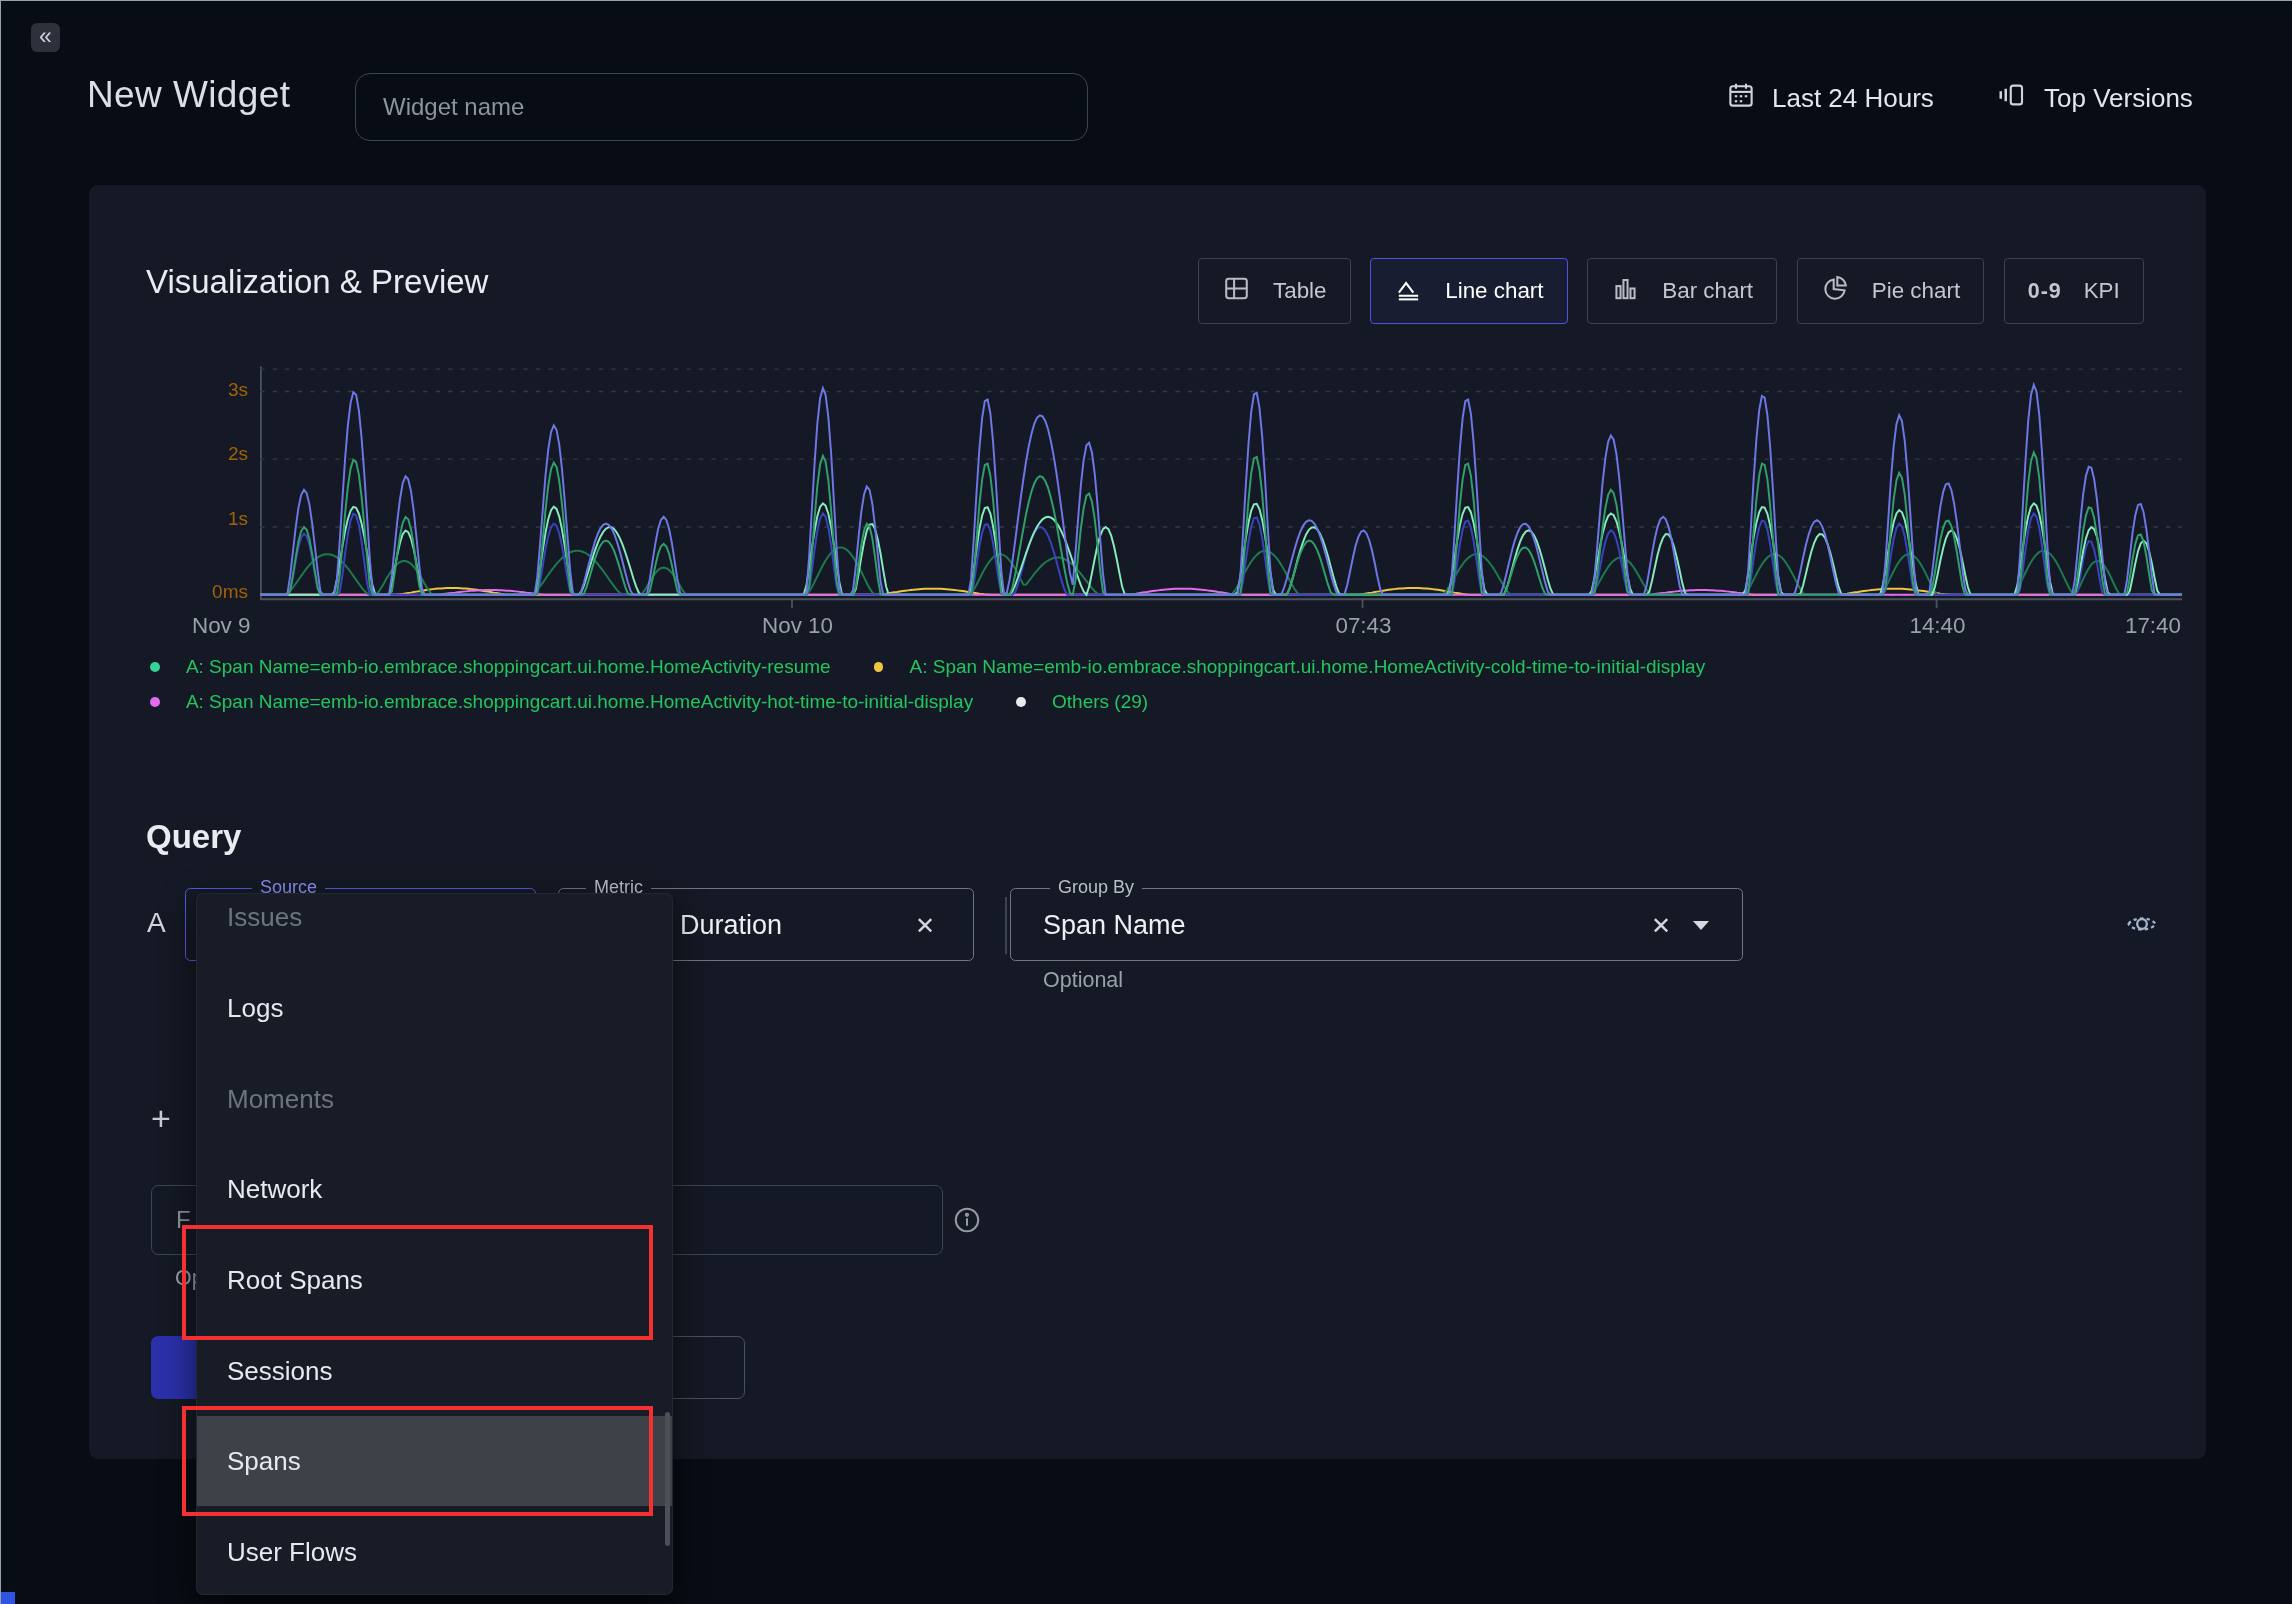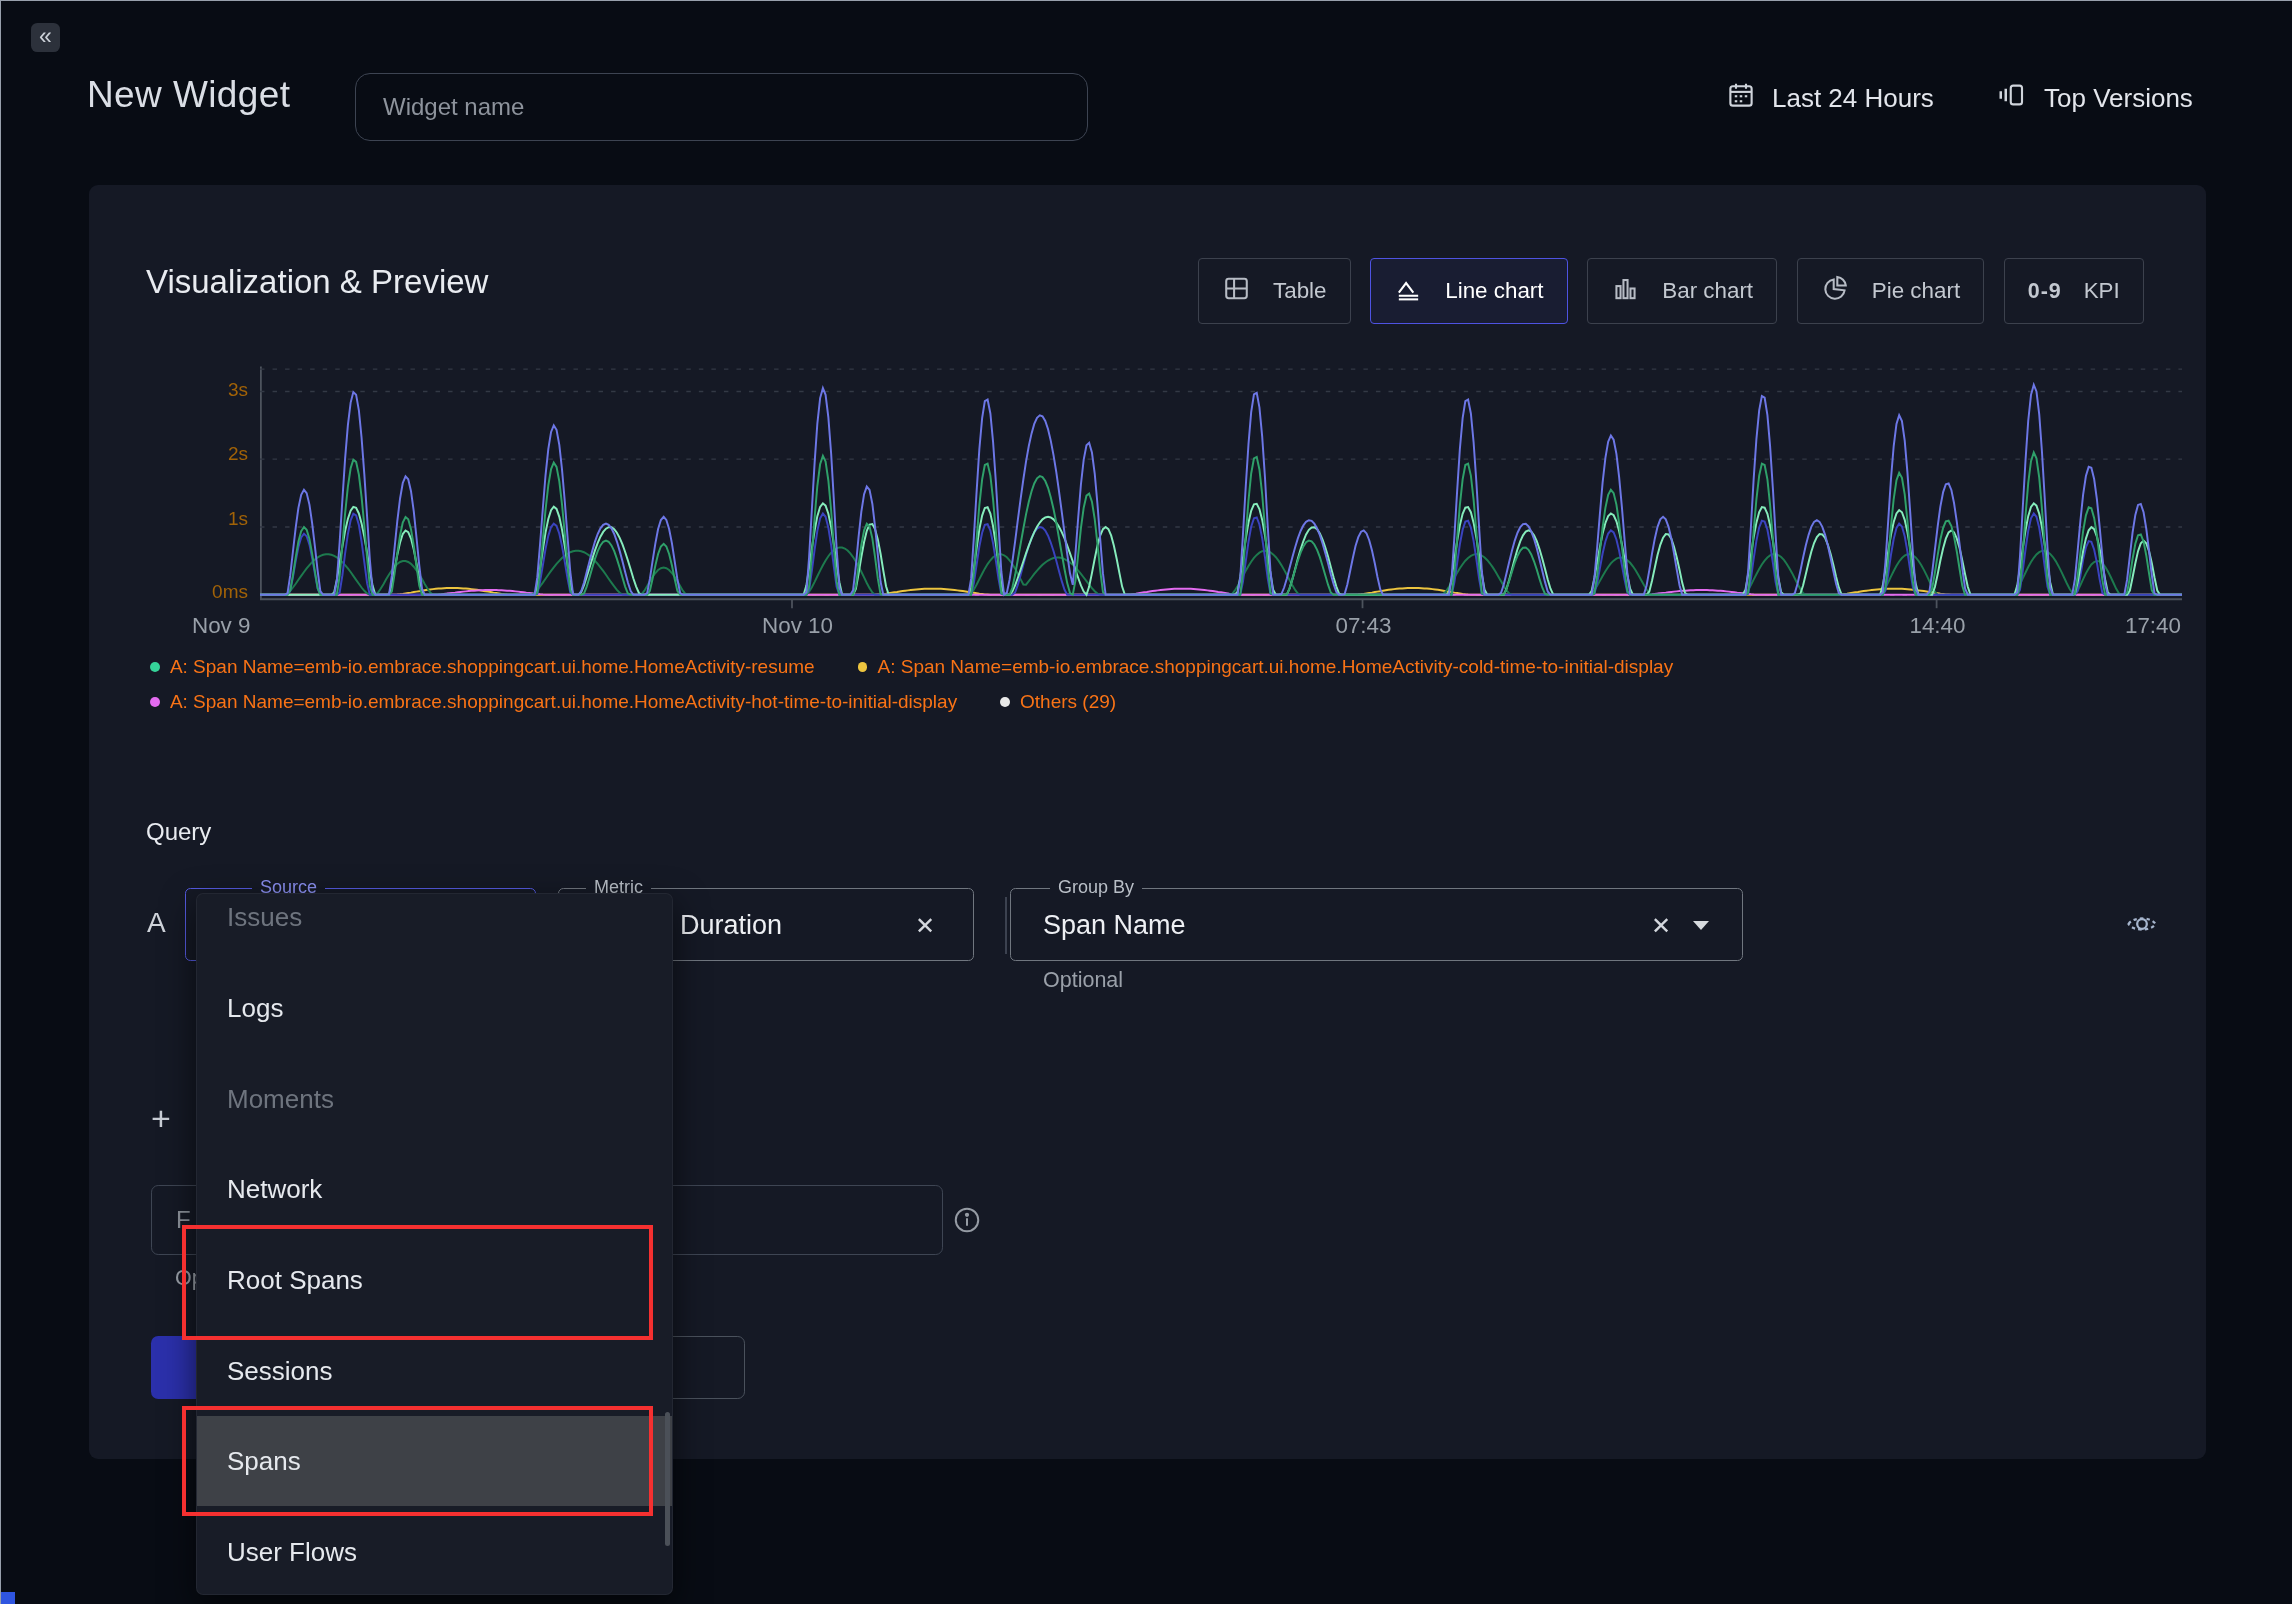--- a/index.html
+++ b/index.html
@@ -23,24 +23,24 @@
   .vbtn{height:66px;border:1.3px solid #3c414d;border-radius:4px;display:flex;align-items:center;
     justify-content:center;gap:22px;color:#c3c8d0;font-size:22.4px;box-sizing:border-box;padding:0 23px;cursor:pointer;background:transparent;}
   .vbtn svg{flex:0 0 auto;}
   .vbtn.selected{border:1.8px solid #4e53e2;color:#ffffff;background:rgba(78,83,226,0.07);}
   .kpi-num{font-weight:700;letter-spacing:0.9px;font-size:21.5px;color:#c3c8d0;}
   
   .ylab{width:64px;text-align:right;font-size:19px;color:#a16207;}
   .xlab{font-size:22.4px;color:#99a0a9;top:612px;}
   
   .legend-row{left:149px;display:flex;gap:43px;align-items:center;}
-  .lg-item{display:flex;align-items:center;gap:10px;font-size:19px;color:#f97316;white-space:nowrap;}
+  .lg-item{display:flex;align-items:center;gap:26px;font-size:19px;color:#22c55e;white-space:nowrap;}
   .lg-dot{width:9.9px;height:9.9px;border-radius:50%;flex:0 0 auto;}
   
-  .q-title{left:145px;top:817px;font-size:24px;font-weight:400;color:#e8ebf0;}
+  .q-title{left:145px;top:817px;font-size:33px;font-weight:700;color:#e8ebf0;}
   .row-label{left:146px;top:906px;font-size:28px;color:#cfd3da;}
   .fieldset{border-radius:5.4px;box-sizing:border-box;height:73px;top:887px;}
   .fs-legend{position:absolute;top:-11.6px;font-size:18px;background:#151925;padding:0 8px;color:#b9bfc7;}
   .fs-value{position:absolute;top:0;height:73px;display:flex;align-items:center;font-size:27px;font-weight:500;color:#edeff3;}
   .clear-x{position:absolute;top:0;height:73px;display:flex;align-items:center;font-size:24px;color:#d3d7dd;cursor:pointer;}
   .caret{position:absolute;top:32px;width:0;height:0;border-left:8px solid transparent;border-right:8px solid transparent;border-top:9.9px solid #d6dade;cursor:pointer;}
   .helper{font-size:21.5px;color:#9aa0a9;}
   
   .dropdown{left:195px;top:892px;width:477px;height:702px;background:#181c27;border-radius:7.2px;
     border:0.9px solid rgba(255,255,255,0.05);box-shadow:0 12.5px 34px rgba(0,0,0,.6);overflow:hidden;z-index:50;box-sizing:border-box;}

